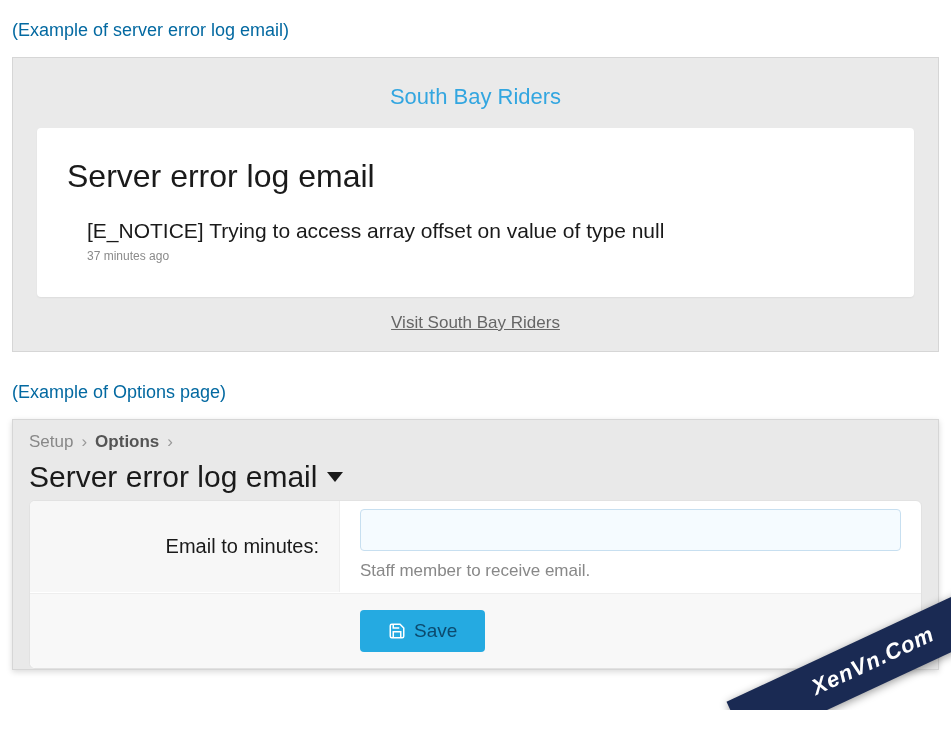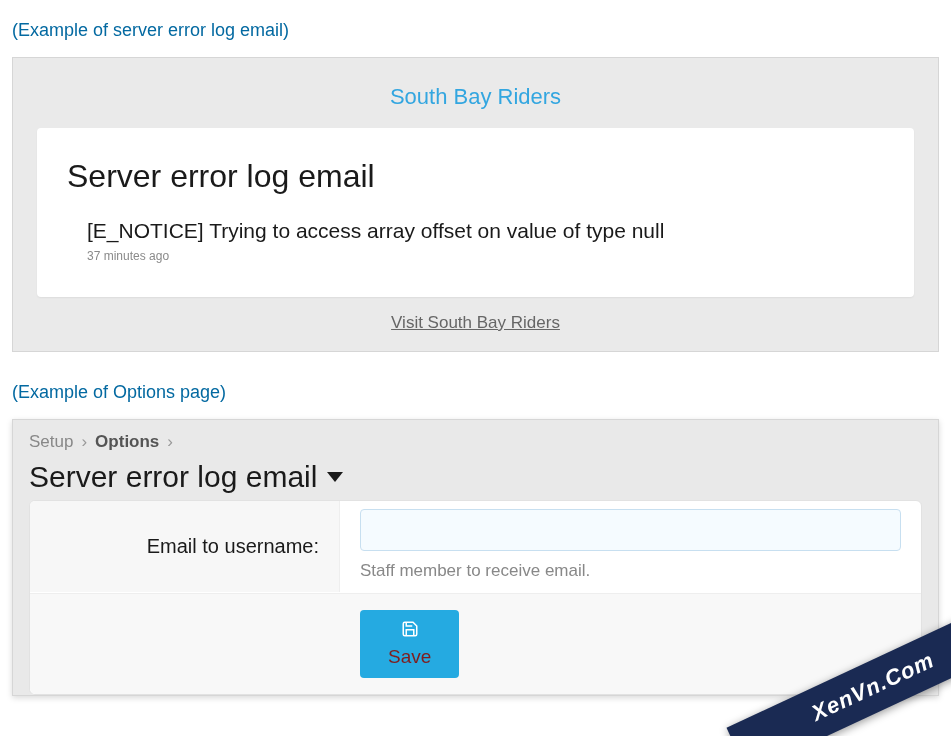--- a/index.html
+++ b/index.html
@@ -150,30 +150,29 @@
   }
   .form-actions {
     background: #f8f8f8;
     border-top: 1px solid #eee;
     border-bottom-left-radius: 6px;
     border-bottom-right-radius: 6px;
     padding: 16px 20px 16px 330px;
   }
   .save-btn {
     background: #25aae1;
-    color: #7f1d1d;
+    color: #0c4a6e;
     border: none;
     border-radius: 4px;
     font-size: 19px;
     padding: 10px 28px;
     display: inline-flex;
     align-items: center;
     gap: 8px;
     cursor: pointer;
-    flex-direction: column;
   }
   .save-btn svg { width: 18px; height: 18px; fill: none; stroke: #fff; stroke-width: 2; }
 
   
   .ribbon {
     position: absolute;
     bottom: 24px;
     right: -72px;
     width: 300px;
     padding: 12px 0;
@@ -218,21 +217,21 @@
       <span class="chev">›</span>
     </div>
 
     <div class="options-title">
       <span>Server error log email</span>
       <span class="caret"></span>
     </div>
 
     <div class="form-box">
       <div class="form-row">
-        <div class="form-label">Email to username:</div>
+        <div class="form-label">Email to minutes:</div>
         <div class="form-field">
           <input type="text" class="text-input" value="" style="">
           <div class="form-hint">Staff member to receive email.</div>
         </div>
       </div>
       <div class="form-actions">
         <button class="save-btn">
           <svg viewBox="0 0 24 24">
             <path d="M19 21H5a2 2 0 0 1-2-2V5a2 2 0 0 1 2-2h11l5 5v11a2 2 0 0 1-2 2z"></path>
             <polyline points="17 21 17 13 7 13 7 21"></polyline>

